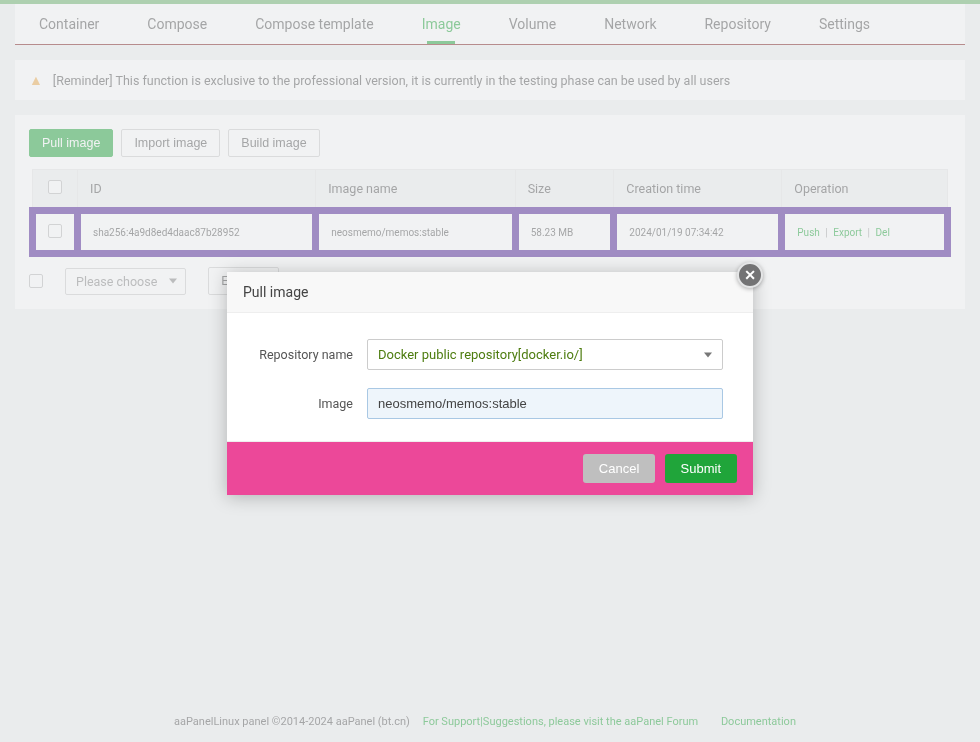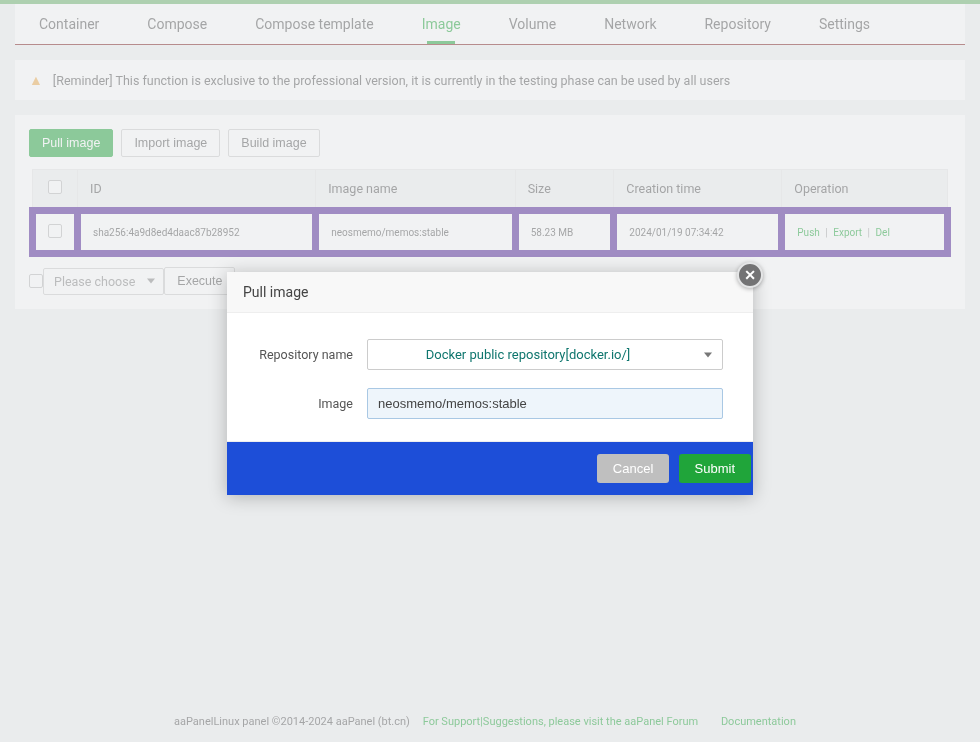--- a/index.html
+++ b/index.html
@@ -127,21 +127,21 @@
       color: #20a53a;
       cursor: pointer;
     }
     .op-sep {
       color: #999;
       margin: 0 3px;
     }
     .bottom-controls {
       display: flex;
       align-items: center;
-      gap: 0;
+      gap: 22px;
       margin-top: 10px;
     }
     .select-box {
       border: 1px solid #ccc;
       padding: 5px 28px 5px 10px;
       font-size: 12.5px;
       color: #888;
       background: #fff;
       position: relative;
       display: inline-flex;
@@ -238,25 +238,24 @@
       color: #555;
     }
     .form-control-wrap {
       flex: 1;
     }
     .form-select {
       width: 100%;
       border: 1px solid #ccc;
       padding: 7px 44px 7px 10px;
       font-size: 13px;
-      color: #0f766e;
+      color: #4d7c0f;
       background: #fff;
       position: relative;
       border-radius: 2px;
-      text-align: center;
     }
     .form-select-caret {
       position: absolute;
       right: 10px;
       top: 50%;
       transform: translateY(-50%);
       width: 0;
       height: 0;
       border-left: 4px solid transparent;
       border-right: 4px solid transparent;
@@ -266,22 +265,22 @@
       width: 100%;
       border: 1px solid #a9c8e4;
       padding: 7px 10px;
       font-size: 13px;
       color: #444;
       background: #eef5fb;
       border-radius: 2px;
       outline: none;
     }
     .modal-footer {
-      padding: 12px 2px;
-      background: #1d4ed8;
+      padding: 12px 16px;
+      background: #ec4899;
       border-top: 1px solid #eee;
       text-align: right;
     }
     .modal-footer .mbtn {
       padding: 7px 16px;
       border: none;
       border-radius: 3px;
       font-size: 13px;
       cursor: pointer;
       margin-left: 6px;

